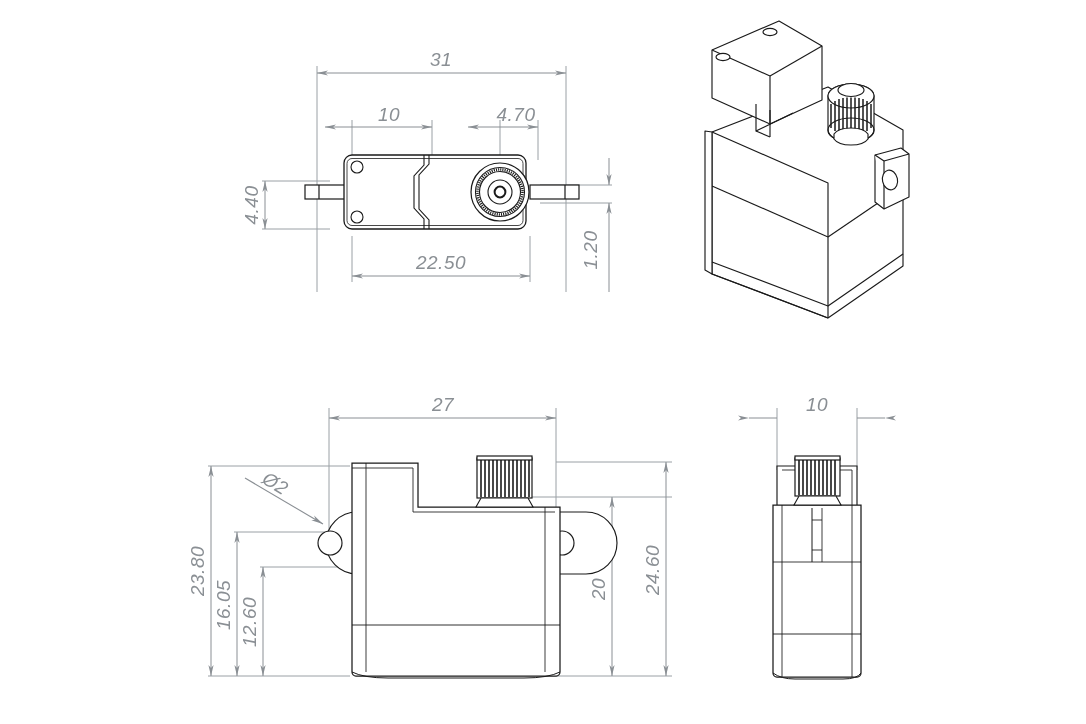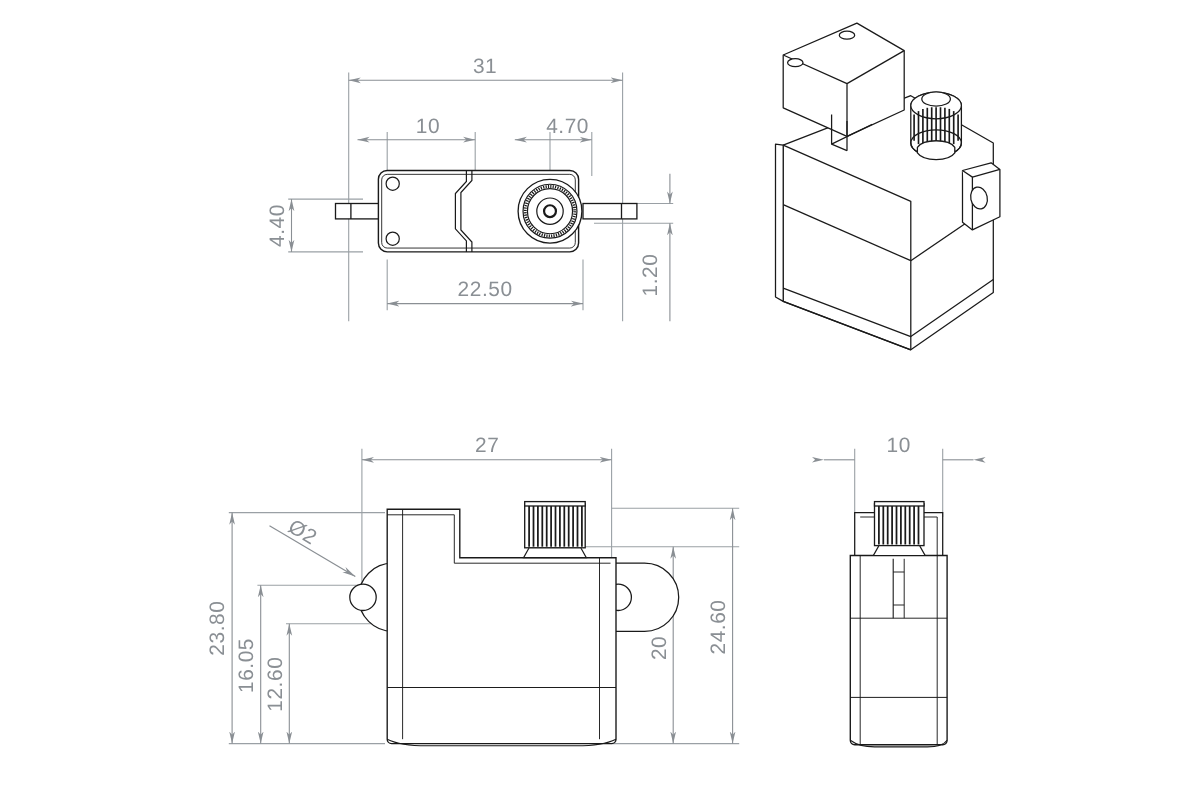--- a/index.html
+++ b/index.html
@@ -1,18 +1,18 @@
 <!DOCTYPE html>
 <html><head>
 <meta charset="utf-8">
 <style>
   html,body{margin:0;padding:0;background:#ffffff;}
   body{width:1086px;height:724px;position:relative;overflow:hidden;
        font-family:"Liberation Sans","DejaVu Sans",sans-serif;}
-  #sheet{position:absolute;inset:0;}
+  #sheet{position:absolute;inset:0;font-style:italic;}
   svg{display:block;}
   .dimtxt{fill:#8a8f94;font-family:"Liberation Sans","DejaVu Sans",sans-serif;
           font-size:19px;letter-spacing:0.5px;}
 </style>
 </head>
 <body>
 
 <div id="sheet">
 <svg width="1086" height="724" viewBox="0 0 1086 724">
   <defs>

